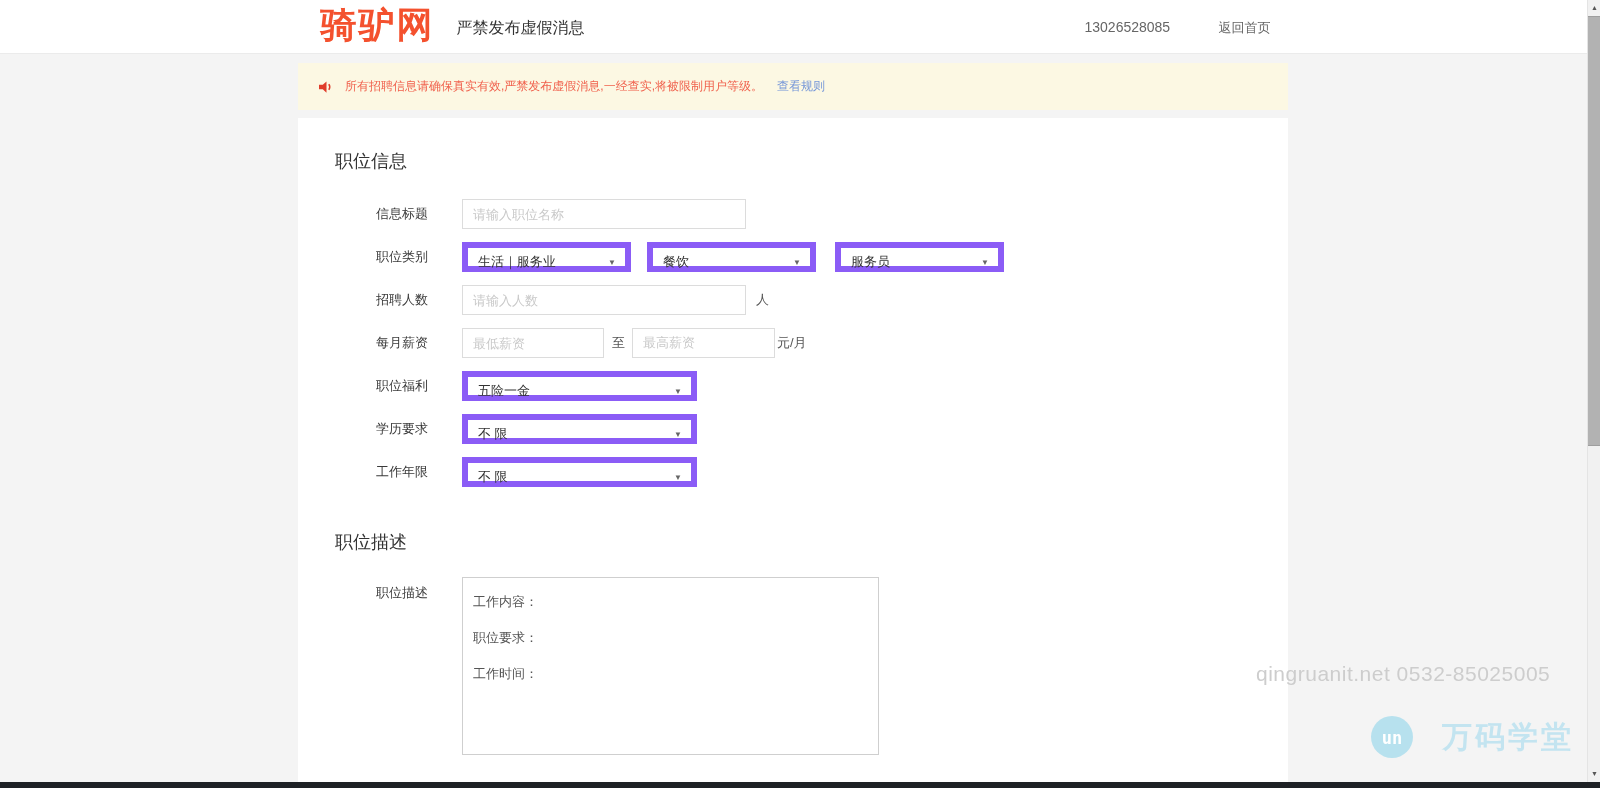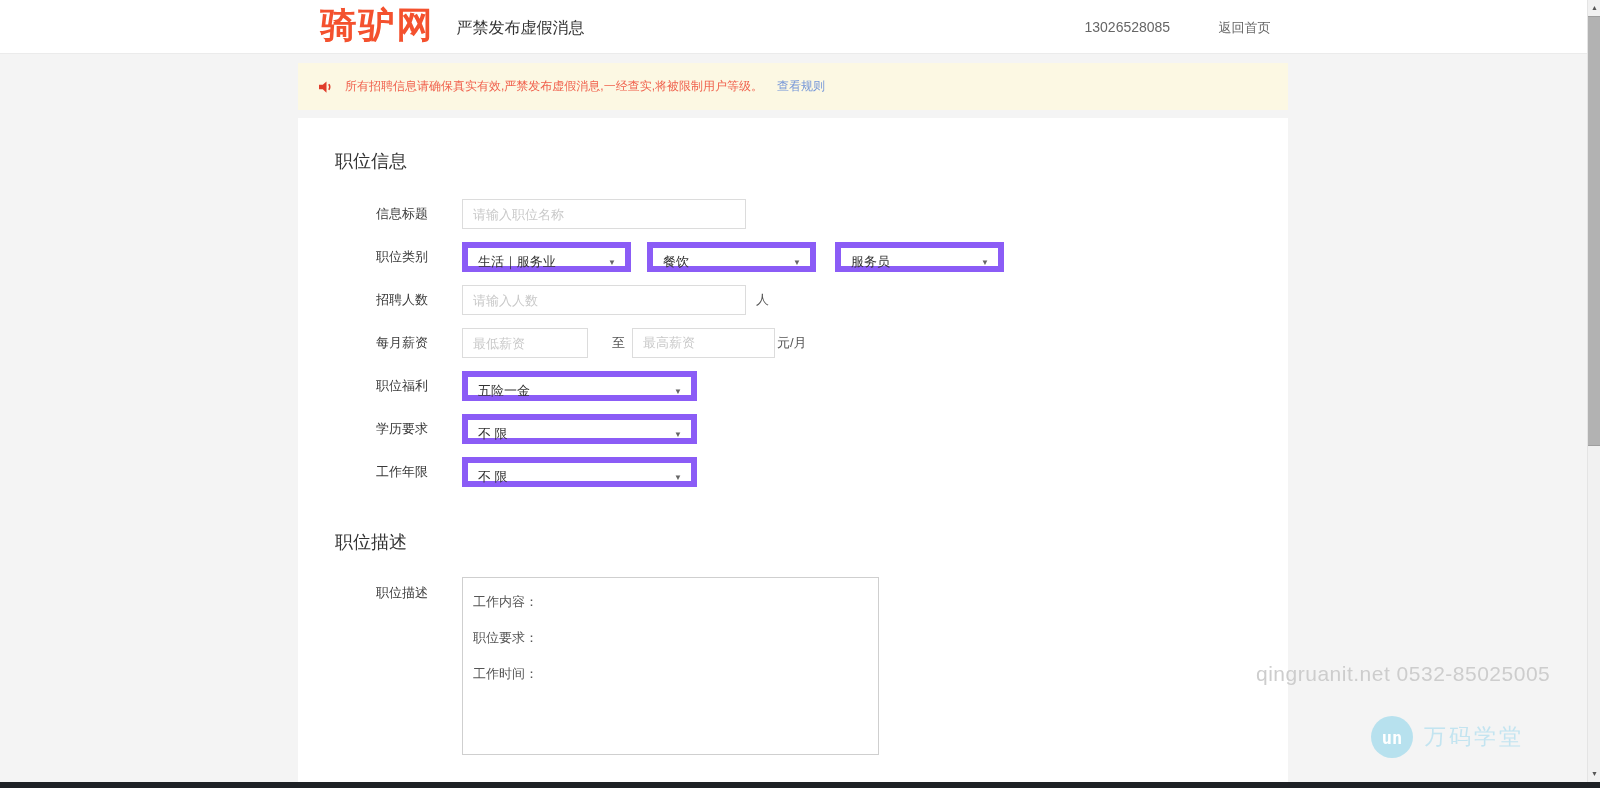--- a/index.html
+++ b/index.html
@@ -51,42 +51,42 @@
     font-size:8px; color:#666; }
 
   .r1 { top:81px; } .r2 { top:124px; } .r3 { top:167px; } .r4 { top:210px; }
   .r5 { top:253px; } .r6 { top:296px; } .r7 { top:339px; }
 
   .in-main { left:164px; width:284px; }
   .sel-cat1 { left:164px; width:169px; }
   .sel-cat2 { left:349px; width:169px; }
   .sel-cat3 { left:537px; width:169px; }
   .unit-people { left:458px; }
-  .in-salary-min { left:164px; width:126px; }
+  .in-salary-min { left:164px; width:142px; }
   .salary-sep { left:314px; }
   .in-salary-max { left:334px; width:143px;font-family:Liberation Mono, monospace; }
   .unit-month { left:479px; }
   .sel-wide { left:164px; width:235px; }
 
   .desc-row { position:absolute; top:459px; left:0; width:990px; }
   .desc-label { position:absolute; left:78px; top:7px; font-size:13px; color:#3a3a3a; }
   .desc-area { position:absolute; left:164px; top:0; width:417px; height:178px;
     border:1px solid #cfcfcf; background:#fff; resize:none; outline:none;
     padding:6px 10px; font-size:13px; line-height:36px; color:#555;
     font-family:"Liberation Sans","DejaVu Sans",sans-serif; }
 
   
   .wm-text { position:absolute; left:1256px; top:662px; font-size:21px;
     color:#cdcdcd; letter-spacing:0.5px; }
   .wm-brand { position:absolute; left:1371px; top:716px; display:flex;
     align-items:center; }
   .wm-circle { width:42px; height:42px; border-radius:50%; background:#b7e1ee;
     color:#ffffff; text-align:center; line-height:44px; font-size:17px;
     font-weight:bold; font-family:"DejaVu Sans Mono",monospace; }
-  .wm-brand-text { font-size:22px; color:#c3e4f0; margin-left:11px; letter-spacing:3px; }
+  .wm-brand-text { font-size:30px; color:#c3e4f0; margin-left:29px; letter-spacing:3px;font-weight:bold; }
 
   
   .scrollbar { position:absolute; top:0; right:-13px; width:13px; height:788px;
     background:#f1f1f1; border-left:1px solid #e4e4e4; }
   .sb-btn { position:absolute; left:0; width:13px; height:15px; text-align:center;
     font-size:7px; color:#555; line-height:15px; cursor:pointer; }
   .sb-up { top:0; } .sb-down { bottom:7px; }
   .sb-thumb { position:absolute; left:0; top:16px; width:13px; height:430px;
     background:#b2b2b2; border-top:1px solid #9e9e9e; border-bottom:1px solid #9e9e9e;
     cursor:pointer; }

